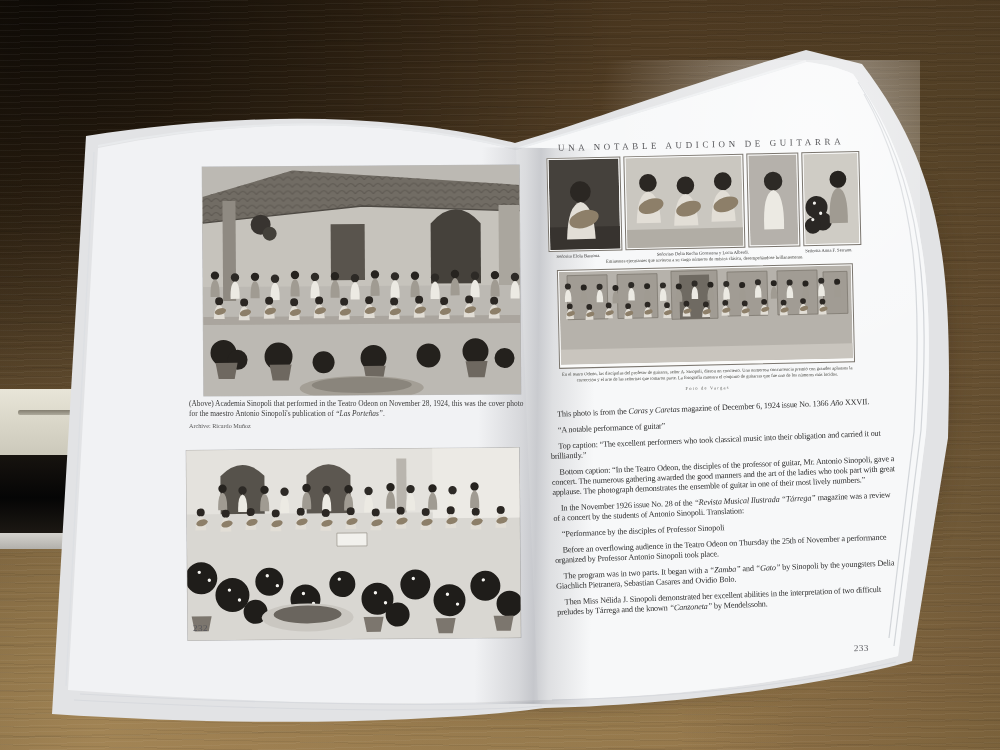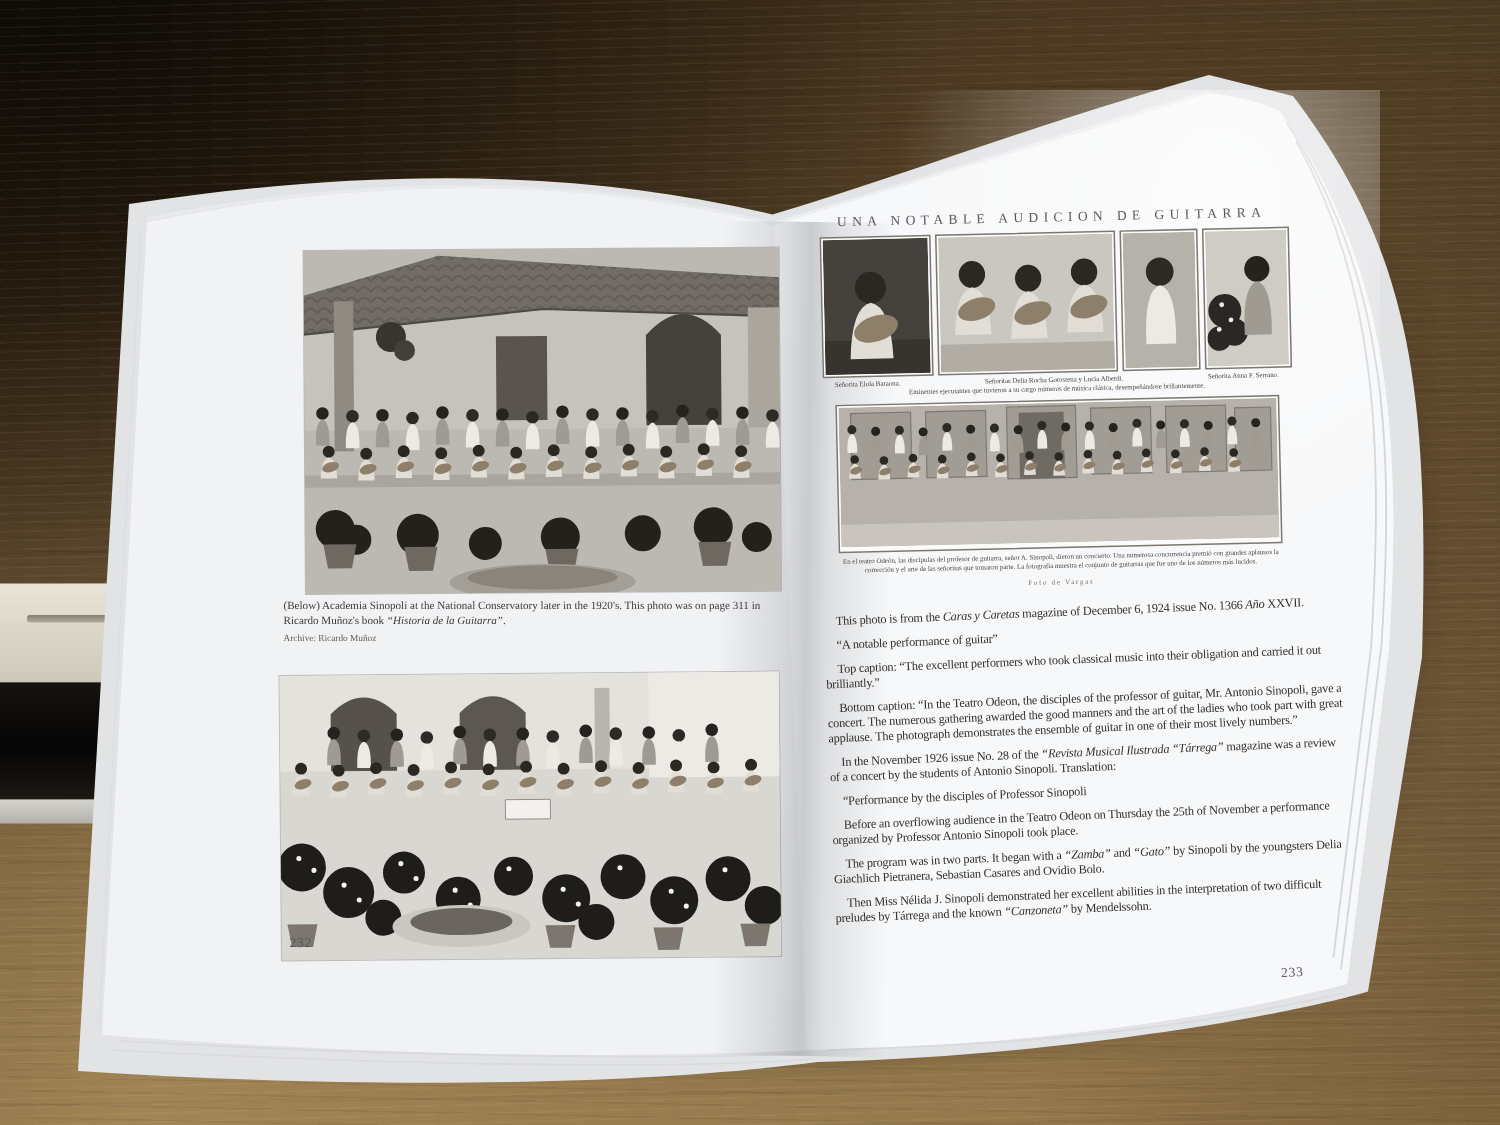--- a/index.html
+++ b/index.html
@@ -195,21 +195,21 @@
         <path d="M66,198 h22 l-3,16 h-16 Z"></path>
       <path d="M160,200 h22 l-3,16 h-16 Z"></path>
         <path d="M262,196 h22 l-3,16 h-16 Z"></path>
     </g>
     <ellipse cx="158" cy="222" rx="62" ry="12" fill="#a49f96"></ellipse>
     <ellipse cx="158" cy="219" rx="50" ry="8" fill="#8a857c"></ellipse>
   </svg>
 </div>
 
 <div id="lcap" class="abs">
-  <p><span>(Below) Academia Sinopoli at the National Conservatory later in the 1920's. This photo was on page 311 in Ricardo Muñoz's book </span><i>“Historia de la Guitarra”</i><span>.</span></p>
+  <p><span>(Above) Academia Sinopoli that performed in the Teatro Odeon on November 28, 1924, this was the cover photo for the maestro Antonio Sinopoli's publication of </span><i>“Las Porteñas”</i><span>.</span></p>
   <p class="arch">Archive: Ricardo Muñoz</p>
 </div>
 
 <div id="photo2" class="abs photo">
   <svg width="100%" height="100%" viewBox="0 0 333 190" preserveAspectRatio="none">
     <rect width="333" height="190" fill="#d9d7d2"></rect>
     <rect width="333" height="64" fill="#e4e2dd"></rect>
     <path d="M34,64 L34,26 Q56,4 78,26 L78,64 Z" fill="#56524b"></path>
     <path d="M120,64 L120,26 Q142,4 164,26 L164,64 Z" fill="#5c5750"></path>
     <rect x="210" y="10" width="10" height="54" fill="#b9b5ae"></rect>

